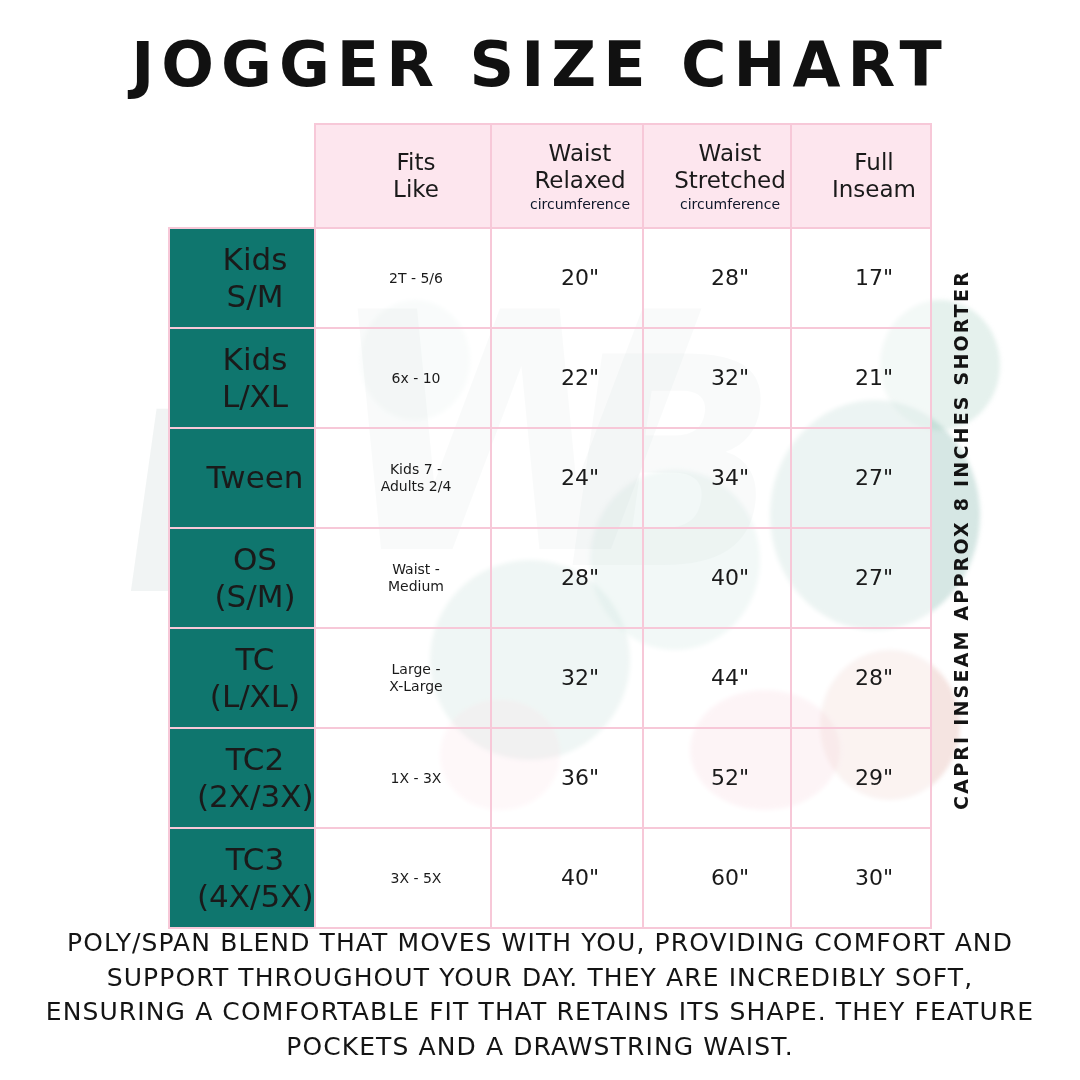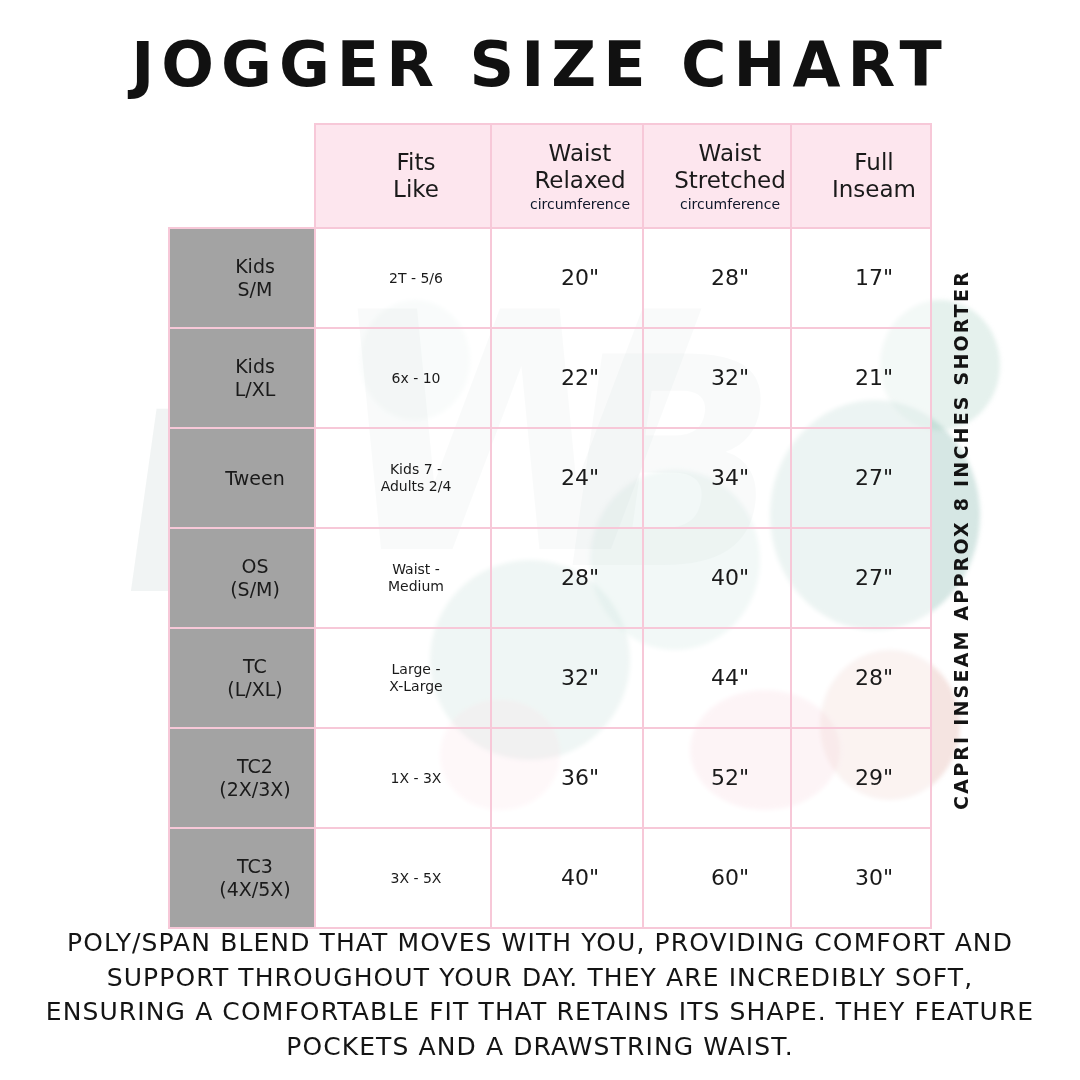--- a/index.html
+++ b/index.html
@@ -98,22 +98,22 @@
     line-height: 1.18;
     font-weight: 400;
   }
   thead th .sub {
     display: block;
     font-size: 14px;
     margin-top: 2px;
     color: #0f172a;
   }
   tbody th.rowhead {
-    background: #a3a3a3;
-    font-size: 19px;
+    background: #0f766e;
+    font-size: 31px;
     line-height: 1.2;
     font-weight: 400;
   }
   tbody td {
     height: 96px;
     font-size: 22px;
     line-height: 1.2;
     background: rgba(255,255,255,0.55);
   }
   tbody td.fits {

